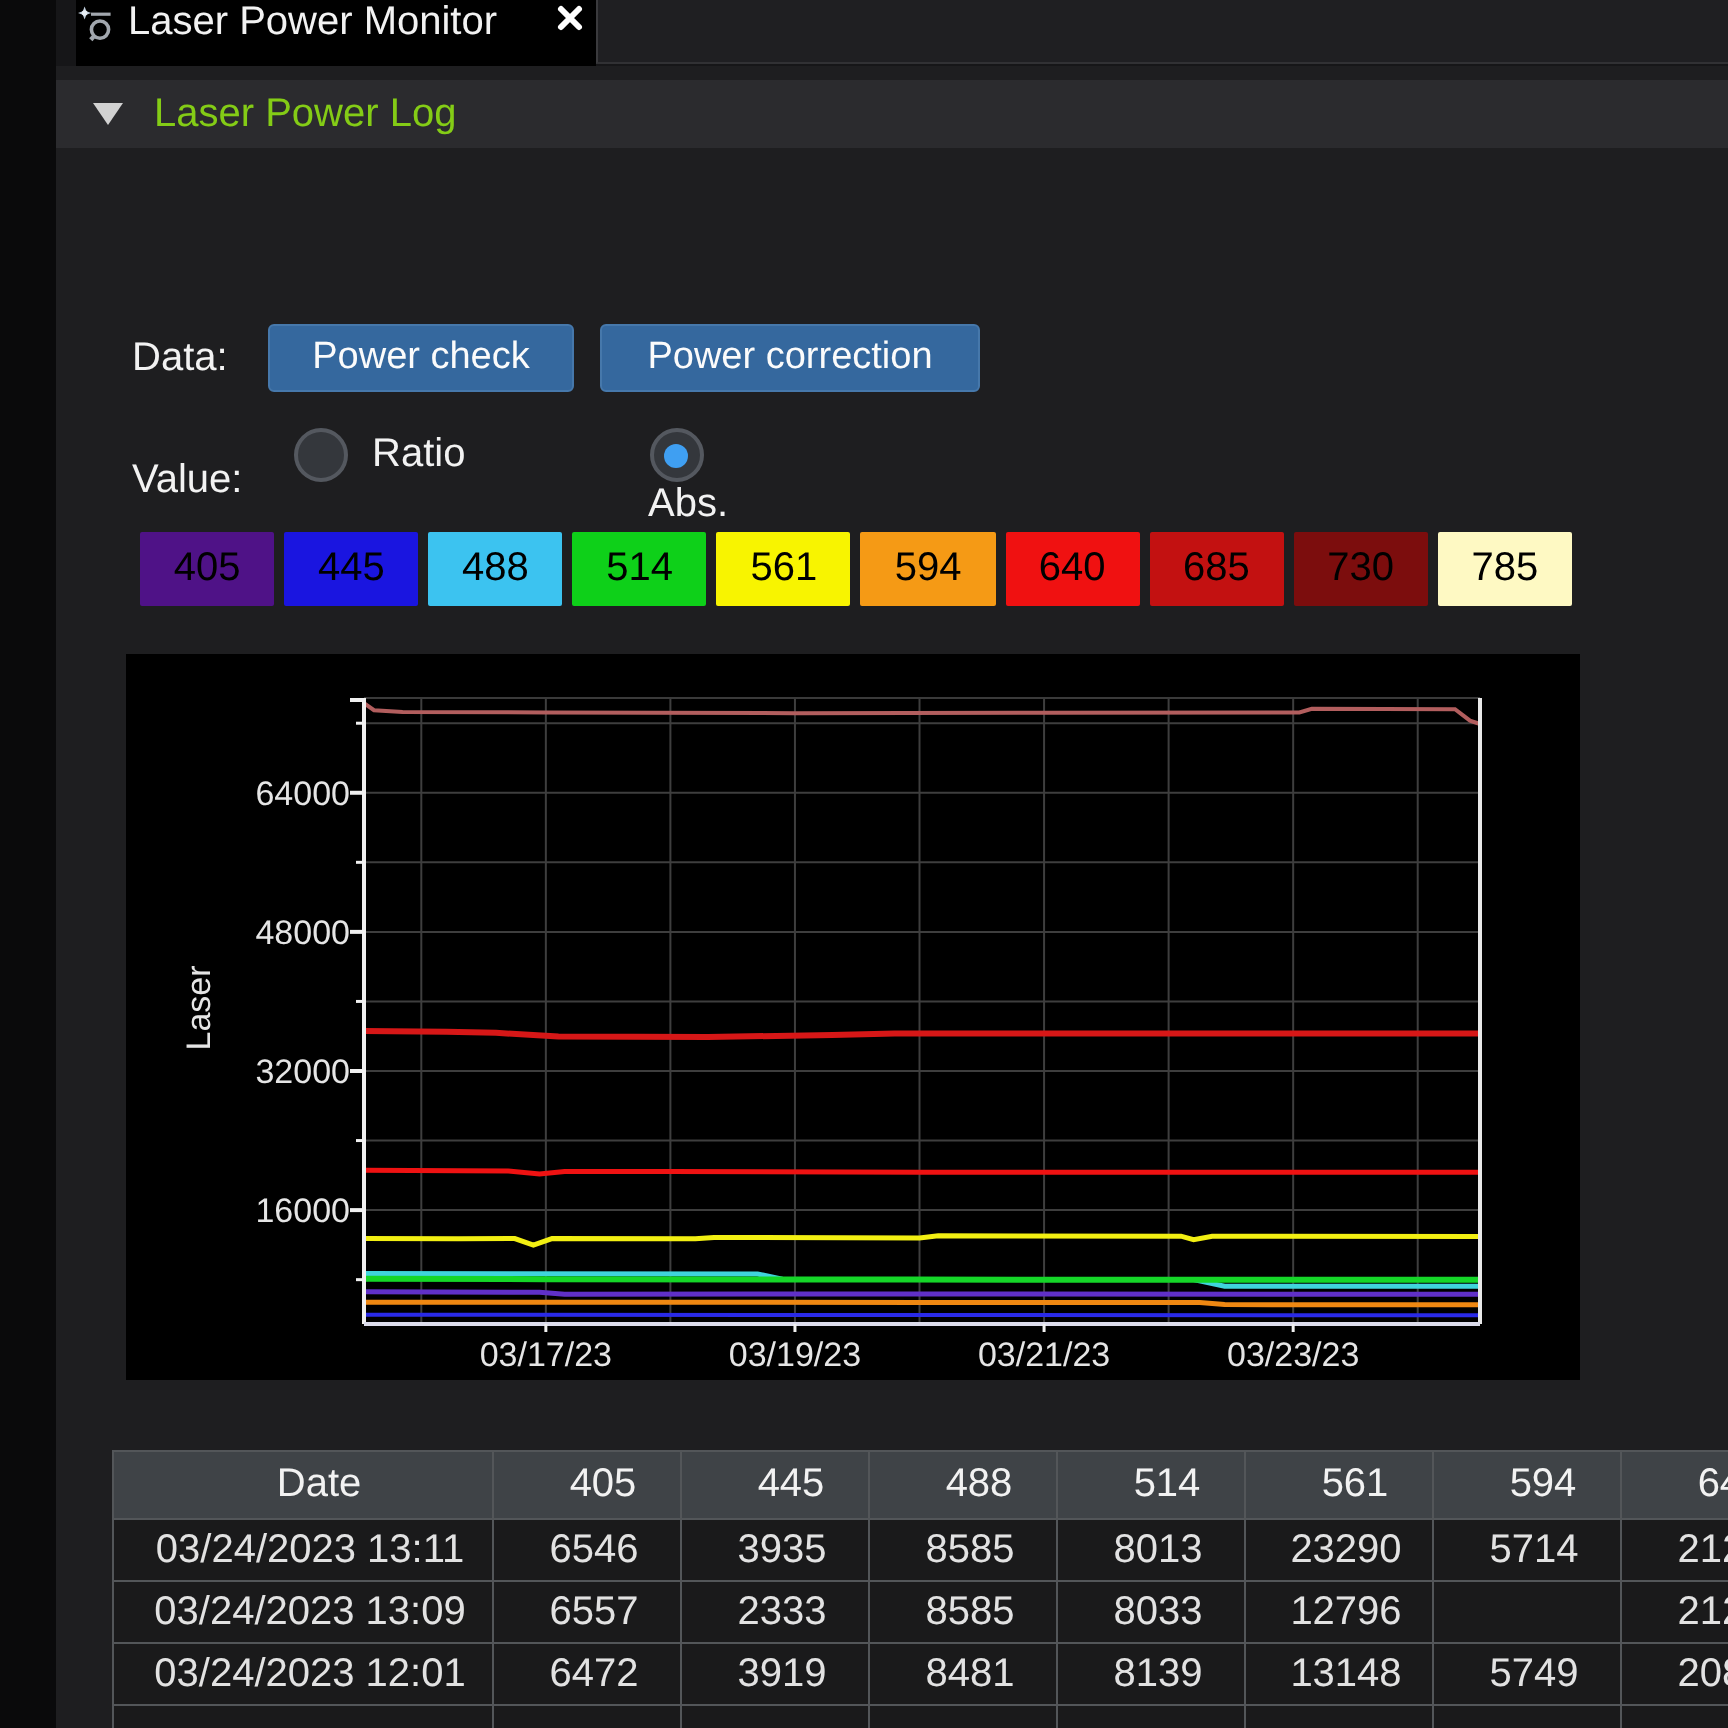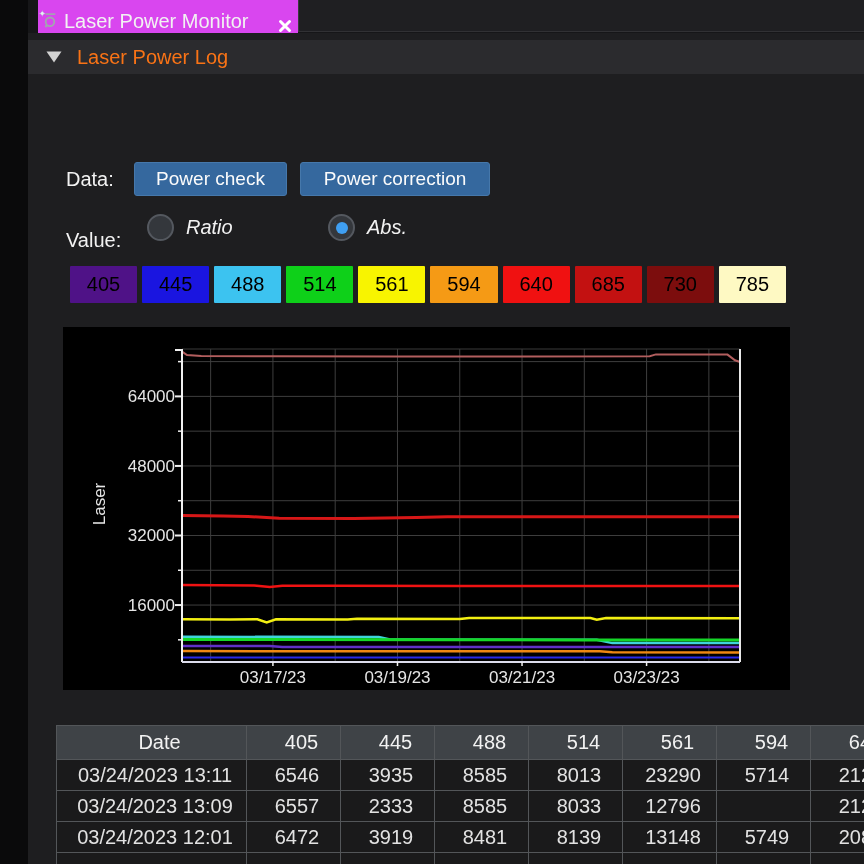--- a/index.html
+++ b/index.html
@@ -6,50 +6,50 @@
   html,body { width:864px; height:864px; overflow:hidden; }
   body {
     background:#0a0a0b;
     font-family:"Liberation Sans","DejaVu Sans",sans-serif;
     color:#f0f0f0;
     position:relative;
   }
   .tabstrip { position:absolute; left:28px; top:0; width:836px; height:33px; background:#161618; }
   .tabstrip-rest { position:absolute; left:270px; top:0; right:0; height:32px;
     background:#1f1f22; border-left:1px solid #3a3a3d; border-bottom:1px solid #313134; }
-  .tab { position:absolute; left:10px; top:0; width:260px; height:33px; background:#d946ef;
-    display:flex; align-items:flex-end; }
+  .tab { position:absolute; left:10px; top:0; width:260px; height:33px; background:#000000;
+    display:flex; align-items:flex-start; }
   .tab-icon { width:24px; height:26px; margin-left:1px; flex:0 0 auto; }
   .tab-label { font-size:20px; color:#f2f2f2; margin-left:1px; white-space:nowrap; }
   .tab-close { margin-left:29px; margin-top:2px; cursor:pointer; flex:0 0 auto; }
 
   .panel { position:absolute; left:28px; top:33px; width:836px; height:831px; background:#1e1e20; }
 
   .section-header { position:absolute; left:0; top:7px; width:836px; height:34px; background:#2b2b2e;
     display:flex; align-items:center; }
   .collapse-icon { margin-left:18px; flex:0 0 auto; }
-  .section-title { margin-left:15px; font-size:20px; color:#f97316; }
+  .section-title { margin-left:15px; font-size:20px; color:#84cc16; }
 
   .big-btn { position:absolute; left:34px; top:61px; width:726px; height:34px;
     background:#44474c; border:1px solid #5d6166; border-radius:4px;
     color:#fdfdfd; font-size:20px; font-family:inherit; text-align:center; cursor:pointer; }
 
   .field-label { position:absolute; left:38px; font-size:20px; color:#f2f2f2; }
   .lbl-data { top:135px; }
   .lbl-value { top:196px; }
 
   .blue-btn { position:absolute; top:129px; height:34px; background:#35689e; border:1px solid #4678ab;
     border-radius:3px; color:#fbfbfb; font-size:19px; font-family:inherit; cursor:pointer; }
   .btn-power-check { left:106px; width:153px; }
   .btn-power-corr  { left:272px; width:190px; }
 
-  .radio-group { position:absolute; left:0; top:181px; height:30px; width:800px;font-style:italic; }
+  .radio-group { position:absolute; left:0; top:181px; height:30px; width:800px; }
   .radio-opt { position:absolute; display:flex; align-items:center; cursor:pointer; }
   .radio-opt.opt0 { left:119px; }
-  .radio-opt.opt1 { left:300px; }
+  .radio-opt.opt1 { left:284px;flex-direction:column; }
   .radio-circle { width:27px; height:27px; border-radius:50%; background:#34373c;
     border:2px solid #54585f; position:relative; flex:0 0 auto; }
   .radio-circle.checked::after { content:""; position:absolute; left:5.5px; top:5.5px; width:12px; height:12px;
     border-radius:50%; background:#3f9ff2; }
   .radio-label { margin-left:12px; font-size:20px; color:#f2f2f2; }
 
   .wl-row { position:absolute; left:42px; top:233px; width:716px; height:37px; display:flex; gap:5px; }
   .wl-btn { flex:1 1 0; border:none; border-radius:1px; color:#000000; font-size:20px;
     font-family:inherit; text-align:center; cursor:pointer; padding:0; }
 

